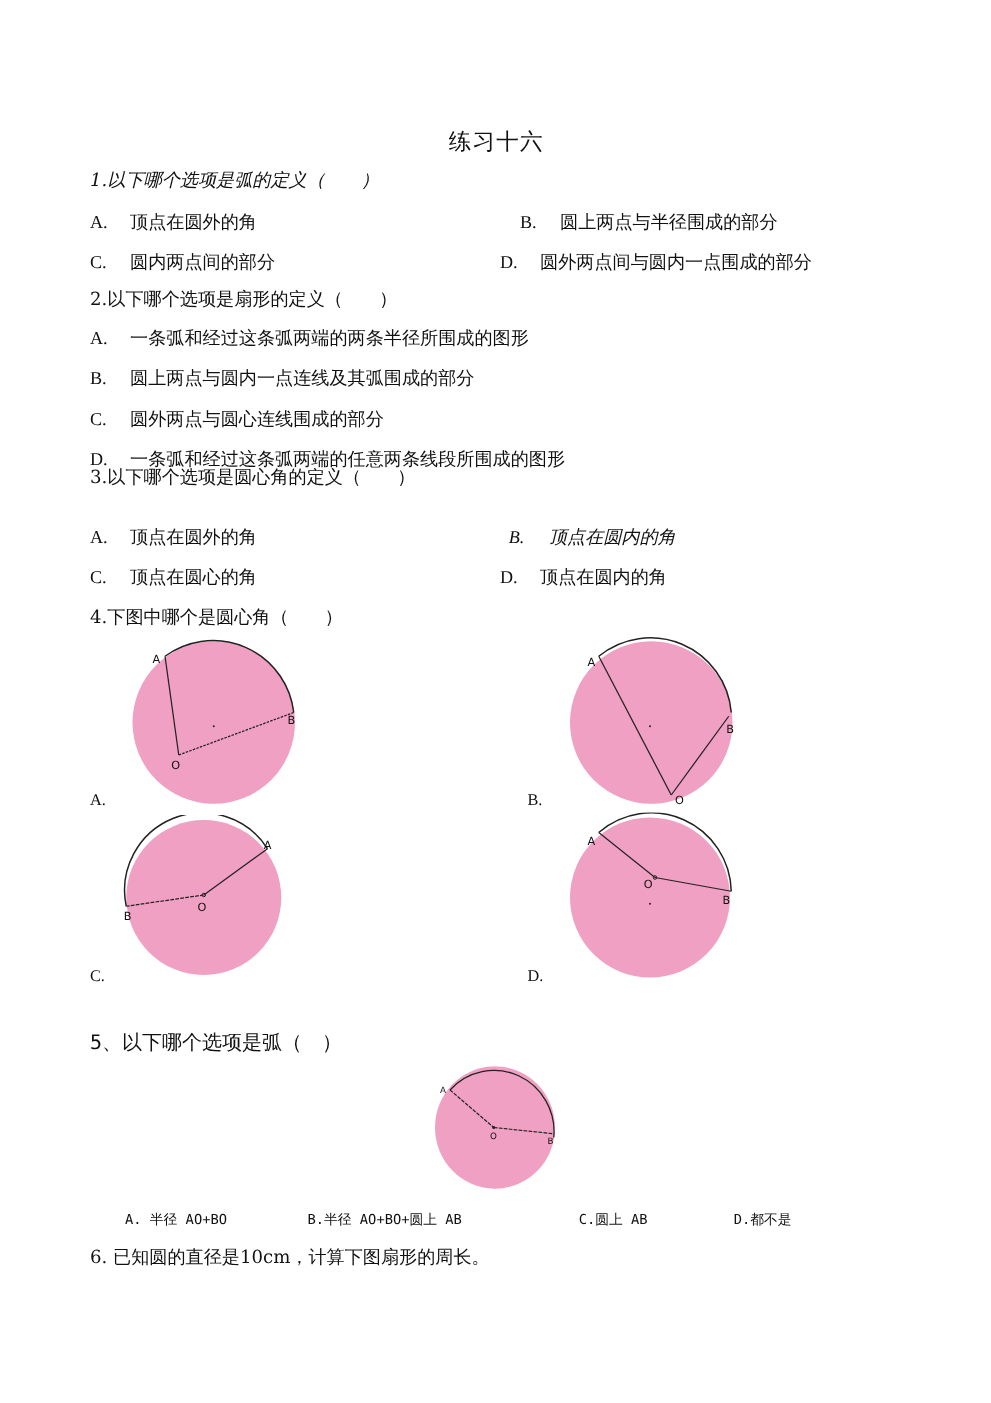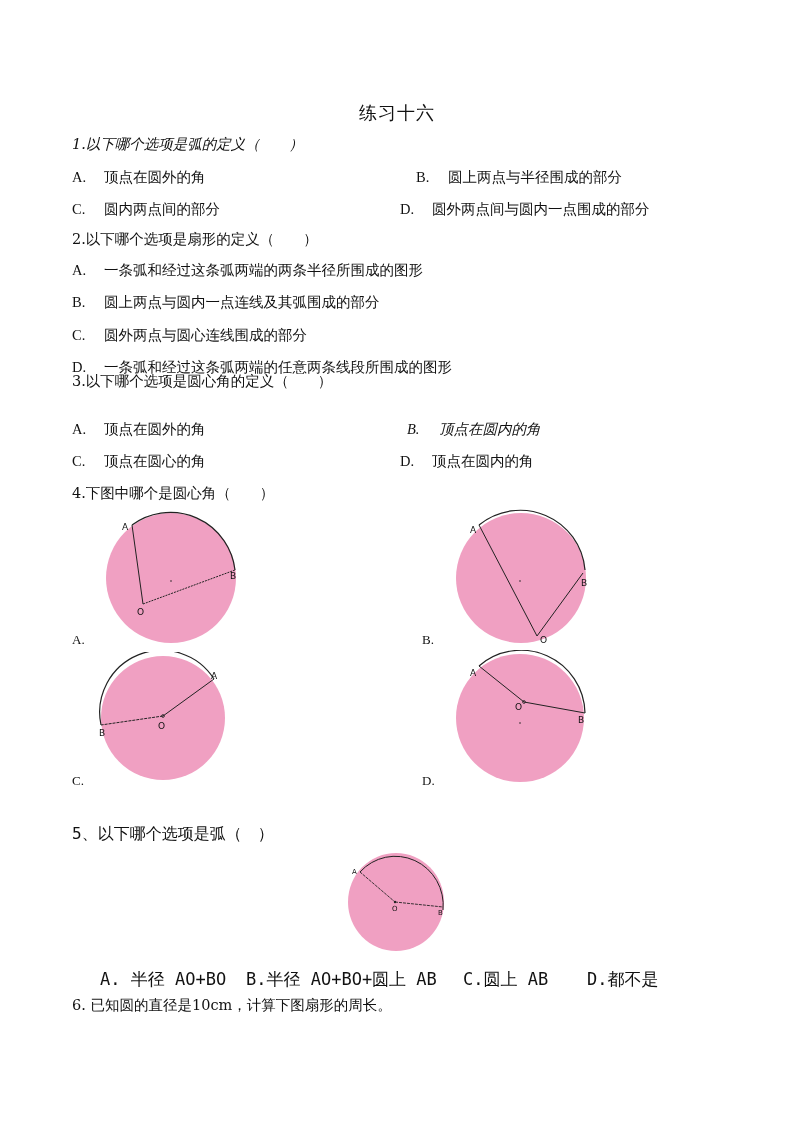--- a/index.html
+++ b/index.html
@@ -3,21 +3,21 @@
 <meta charset="utf-8">
 <style>
   html, body { margin:0; padding:0; background:#ffffff; }
   body { width:793px; height:1122px; position:relative; overflow:hidden;
          font-family:"DejaVu Serif", "Liberation Serif", serif; color:#111; }
   .abs { position:absolute; white-space:nowrap; }
   .title { font-size:18px; font-weight:normal; letter-spacing:1px; }
   .q { font-size:14.5px; }
   .opt { font-size:14.5px; }
   .lbl { display:inline-block; width:32px; font-family:"Liberation Serif", serif; }
-  .mono { font-family:"DejaVu Sans Mono", "Liberation Mono", monospace; font-size:17px; }
+  .mono { font-family:"DejaVu Sans Mono", "Liberation Mono", monospace; font-size:11px; }
   .figlabel { font-family:"Liberation Serif", serif; font-size:13px; }
   svg text { font-family:"DejaVu Sans", sans-serif; font-size:9px; fill:#111; }
 </style>
 </head>
 <body>
 
 <div class="abs title" style="left:359px; top:101px;">练习十六</div>
 
 <div class="abs q" style="left:72px; top:135px;font-style:italic;">1.以下哪个选项是弧的定义（　　）</div>
 <div class="abs opt" style="left:72px; top:168px;"><span class="lbl">A.</span><span>顶点在圆外的角</span></div>

